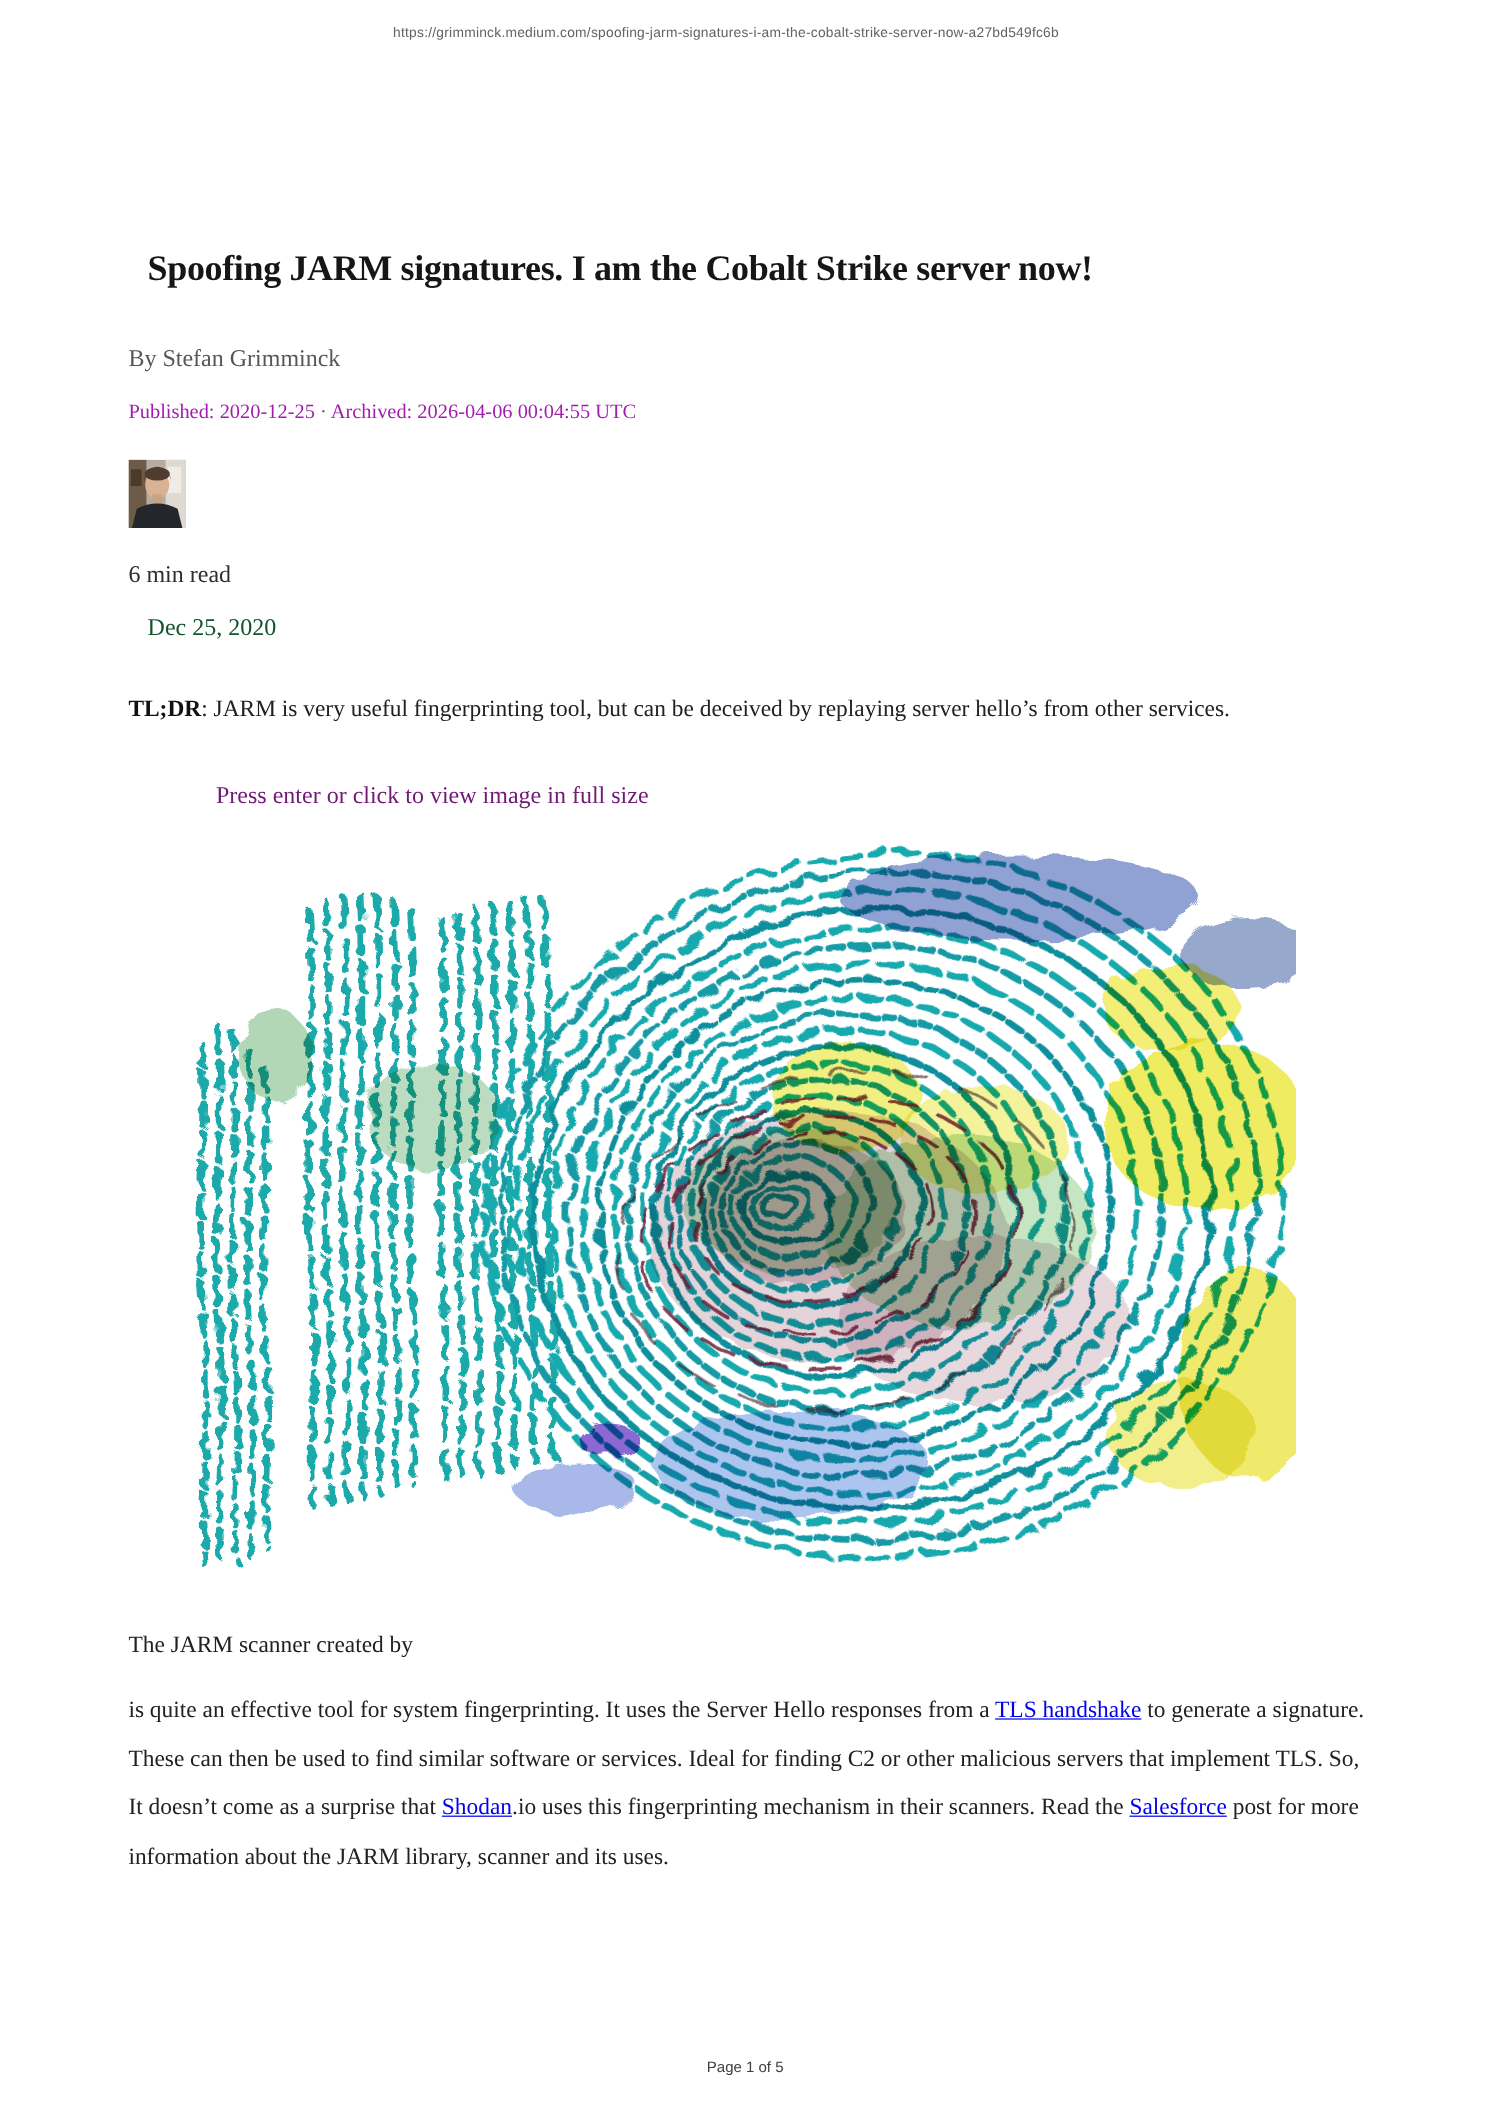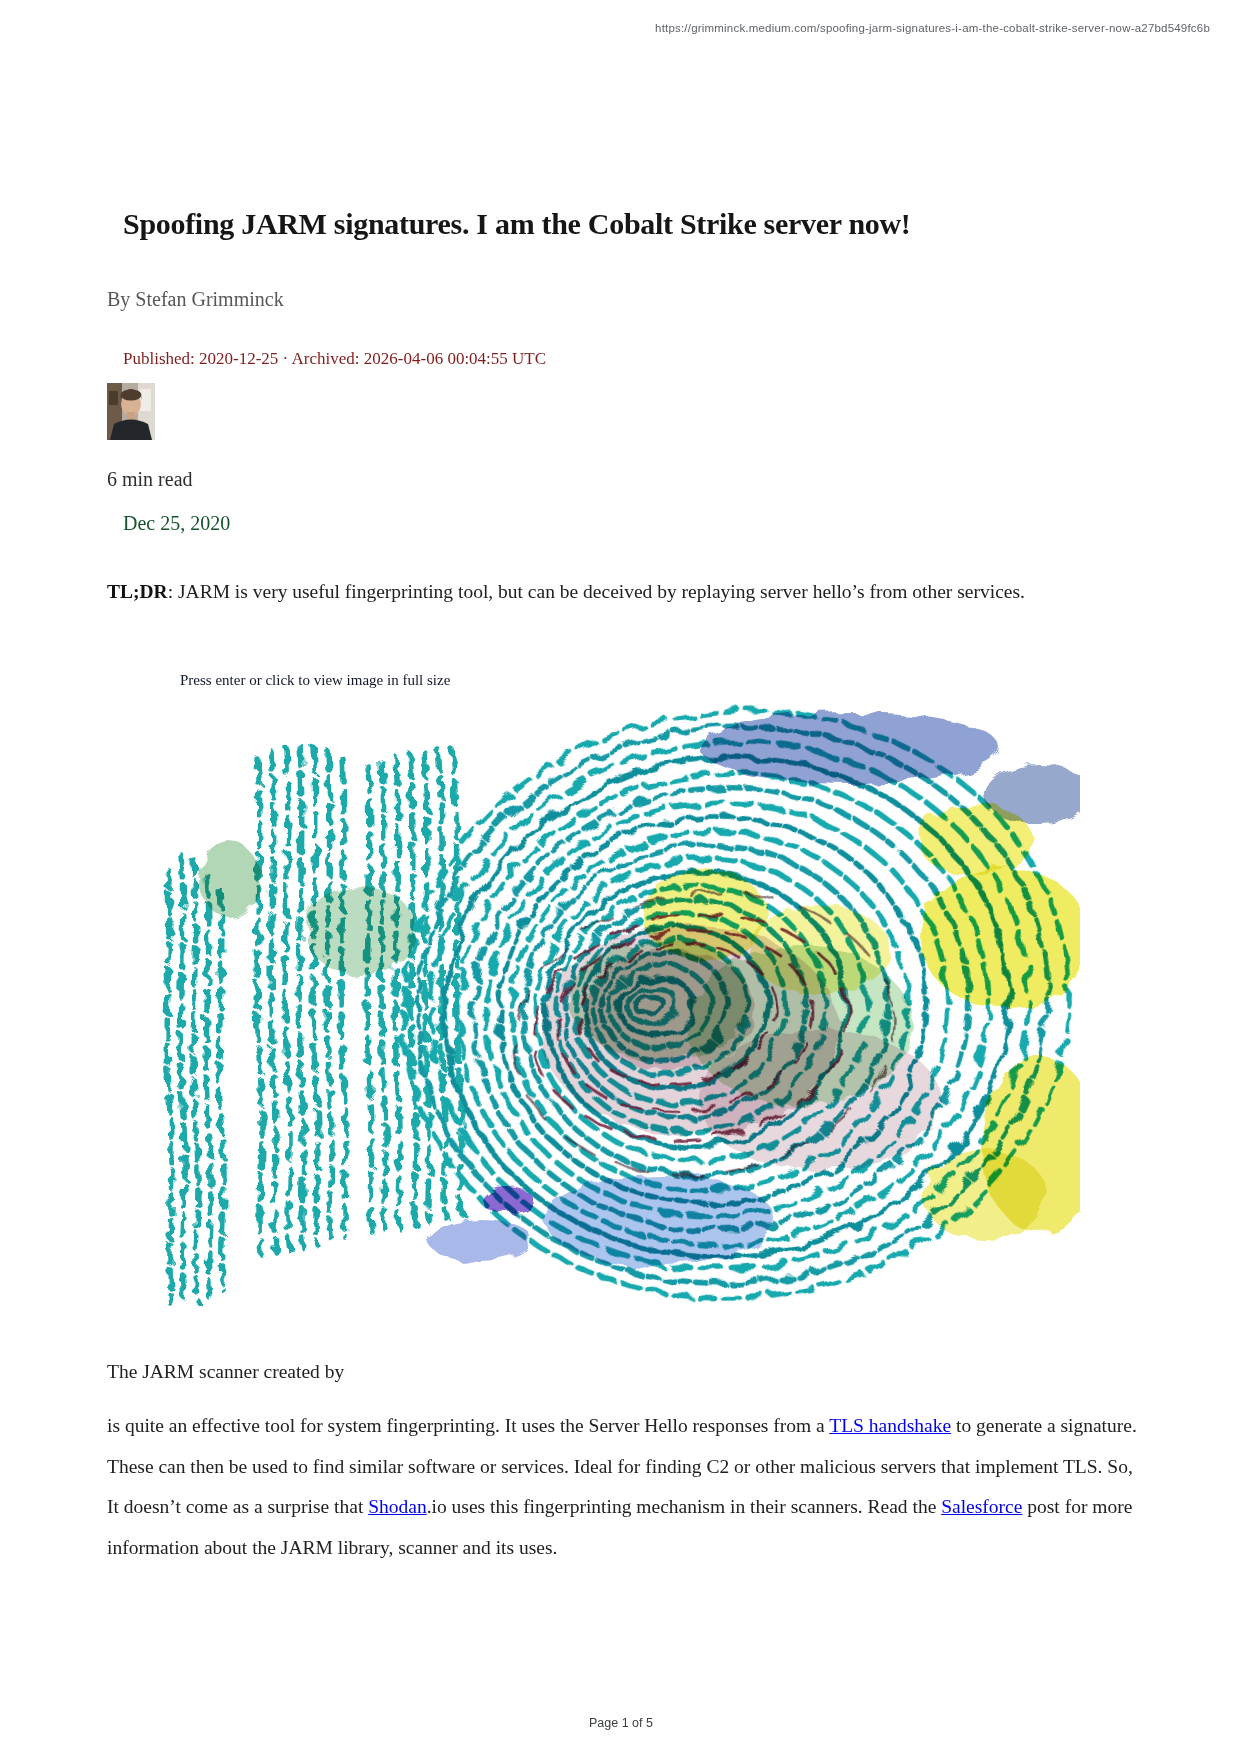--- a/index.html
+++ b/index.html
@@ -1,31 +1,31 @@
 <!DOCTYPE html>
 <html><head>
 <meta charset="utf-8">
 <style>
   html,body{margin:0;padding:0;background:#ffffff;}
   .page{position:relative;width:1242px;height:1756px;background:#ffffff;overflow:hidden;
         font-family:"Liberation Serif", serif;color:#1f1f1f;}
-  .print-header{position:absolute;top:22px;left:0;width:1210px;text-align:right;
+  .print-header{position:absolute;top:22px;left:0;width:1210px;text-align:center;
         font-family:"Liberation Sans", sans-serif;font-size:11.5px;color:#5f6368;letter-spacing:.2px;}
   h1.title{position:absolute;top:190px;left:107px;width:1060px;margin:16px;
         font-family:"Liberation Serif", serif;font-weight:700;font-size:30px;line-height:36px;
         color:#161616;letter-spacing:-0.3px;}
   .byline{position:absolute;top:288px;left:107px;margin:0;font-size:20px;color:#575757;}
-  .published{position:absolute;top:333px;left:107px;margin:16px;font-size:17px;color:#7f1d1d;}
+  .published{position:absolute;top:333px;left:107px;margin:0;font-size:17px;color:#a21caf;}
   .avatar{position:absolute;top:383px;left:107px;width:48px;height:57px;overflow:hidden;}
   .meta-read{position:absolute;top:468px;left:107px;margin:0;font-size:20px;color:#2e2e2e;}
   .meta-date{position:absolute;top:496px;left:107px;margin:16px;font-size:20px;color:#14532d;}
   .para{position:absolute;left:107px;width:1038px;margin:0;font-size:19.5px;line-height:40.5px;color:#212121;}
   .tldr{top:572px;font-family:Liberation Serif, serif;}
   .tldr b{color:#111;}
-  .caption{position:absolute;top:672px;left:180px;margin:0;font-size:15px;color:#0f172a;}
+  .caption{position:absolute;top:652px;left:180px;margin:0;font-size:20px;color:#701a75;}
   .figure{position:absolute;top:700px;left:160px;width:920px;height:606px;margin:0;cursor:pointer;}
   .p-intro{top:1352px;}
   .p-main{top:1406px;}
   a.lnk{color:#0000ee;text-decoration:underline;cursor:pointer;}
   .print-footer{position:absolute;top:1716px;left:0;width:1242px;text-align:center;
         font-family:"Liberation Sans", sans-serif;font-size:12.5px;color:#3c4043;}
 </style>
 </head>
 <body>
 

